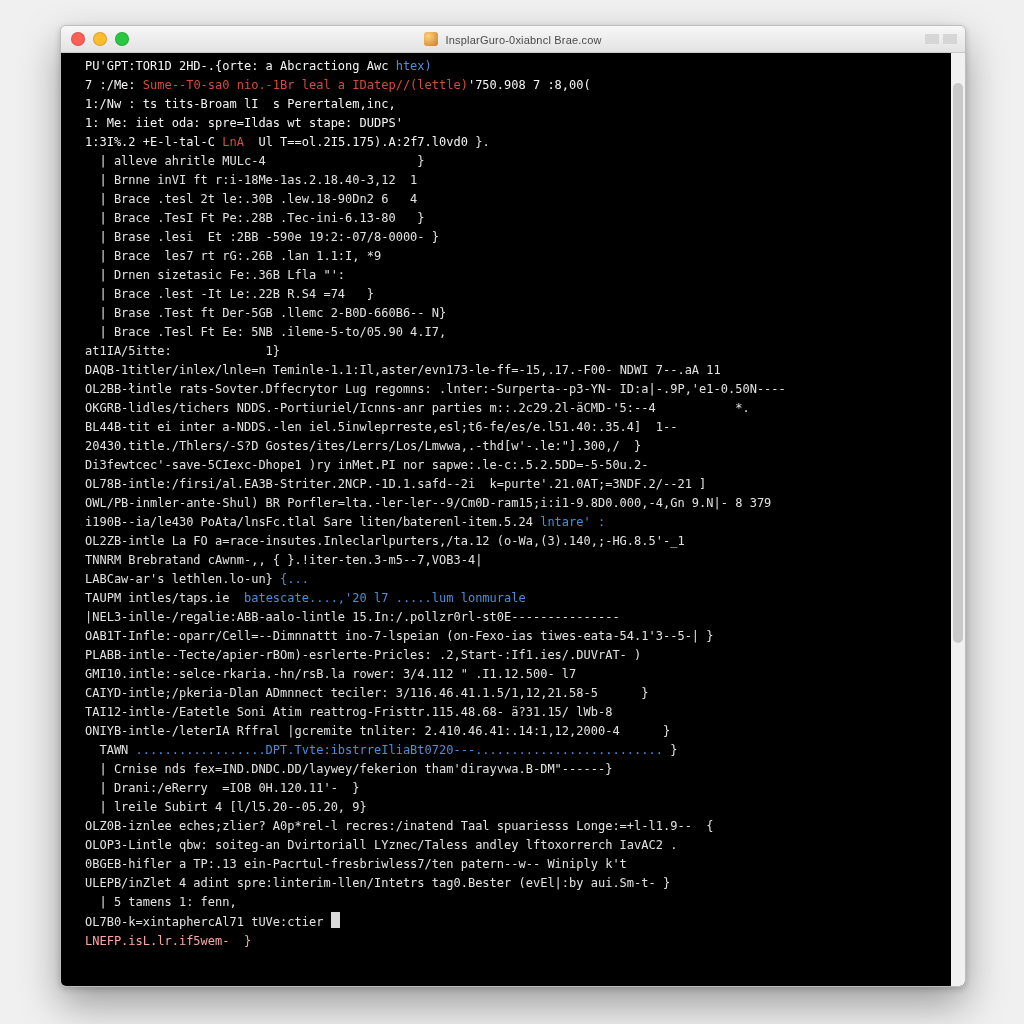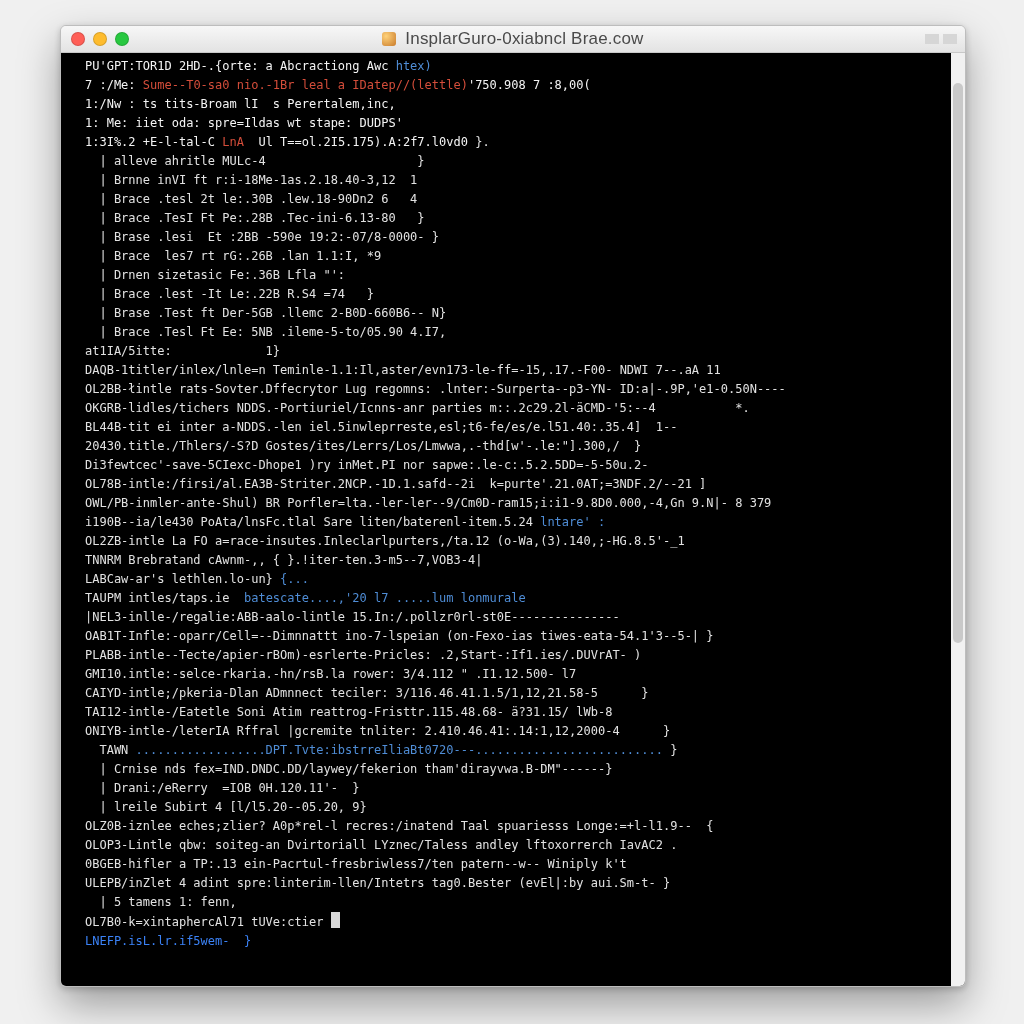--- a/index.html
+++ b/index.html
@@ -23,21 +23,21 @@
     box-shadow: 0 18px 40px rgba(0,0,0,0.35), 0 2px 6px rgba(0,0,0,0.2);
     overflow: hidden;
   }
   .titlebar {
     height: 26px;
     background: linear-gradient(#f7f7f7,#e3e3e3);
     border-bottom: 1px solid #c8c8c8;
     display: flex;
     align-items: center;
     position: relative;
-    font-size: 17px;
+    font-size: 11px;
     color: #4a4a4a;
   }
   .traffic {
     display: flex;
     gap: 8px;
     margin-left: 10px;
   }
   .traffic span {
     width: 12px;
     height: 12px;
@@ -103,21 +103,21 @@
     font-size: 12px;
     line-height: 19px;
     white-space: pre;
     color: #e8e8e8;
     overflow: hidden;
   }
   .c-white { color:#f4f4f4; }
   .c-wht2  { color:#e2e2e2; }
   .c-red   { color:#d44d3a;text-align:right; }
   .c-blue  { color:#4f8dd6; }
-  .c-dgray { color:#3b82f6; }
+  .c-dgray { color:#fca5a5; }
   .cursor {
     display:inline-block;
     width: 9px;
     height: 16px;
     background: #d8d8d8;
     vertical-align: -2px;
   }
 </style>
 </head>
 <body>

